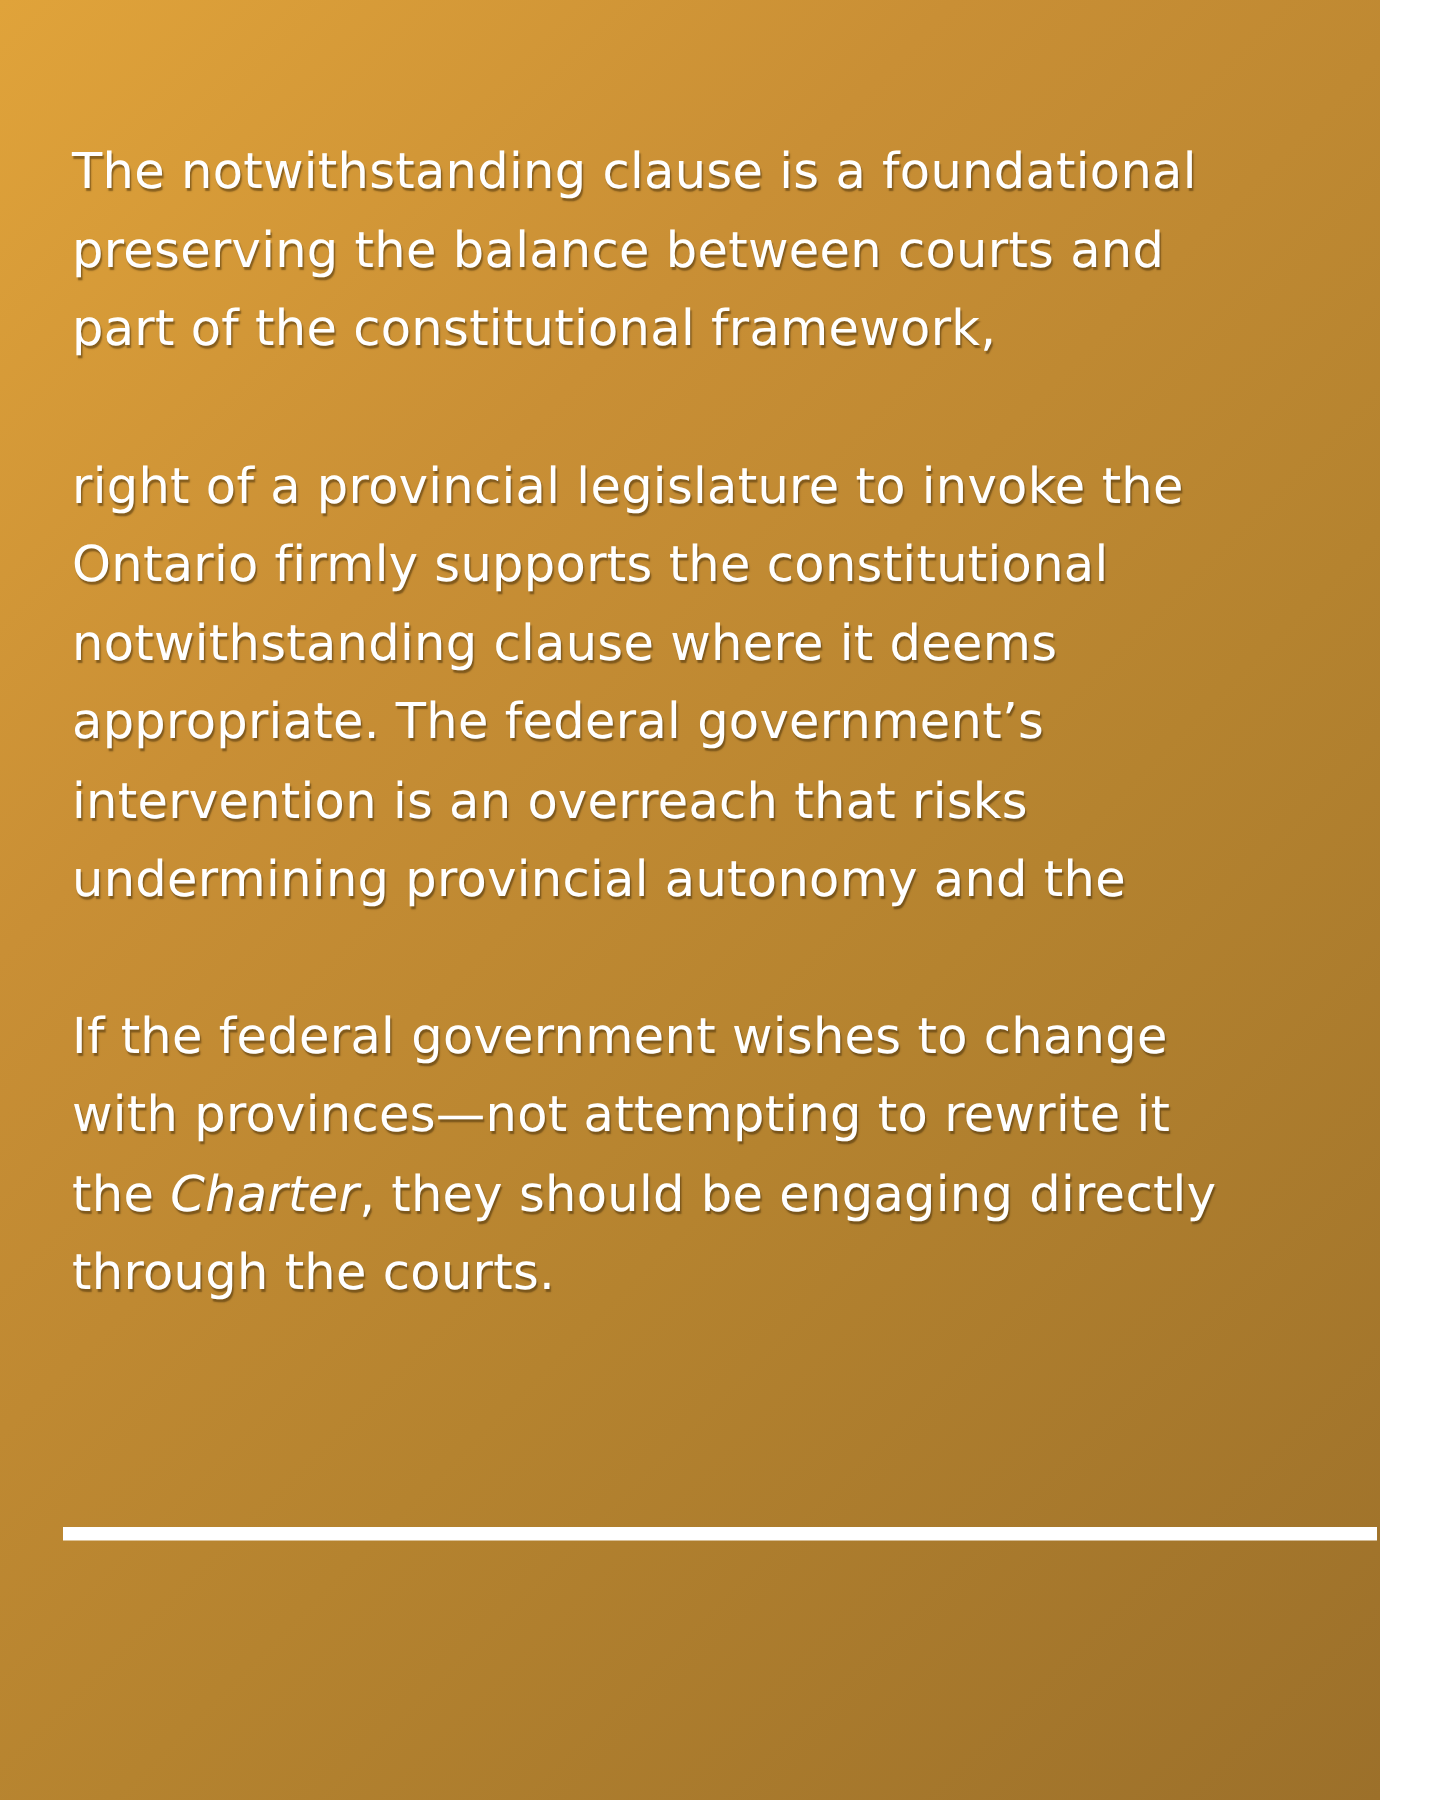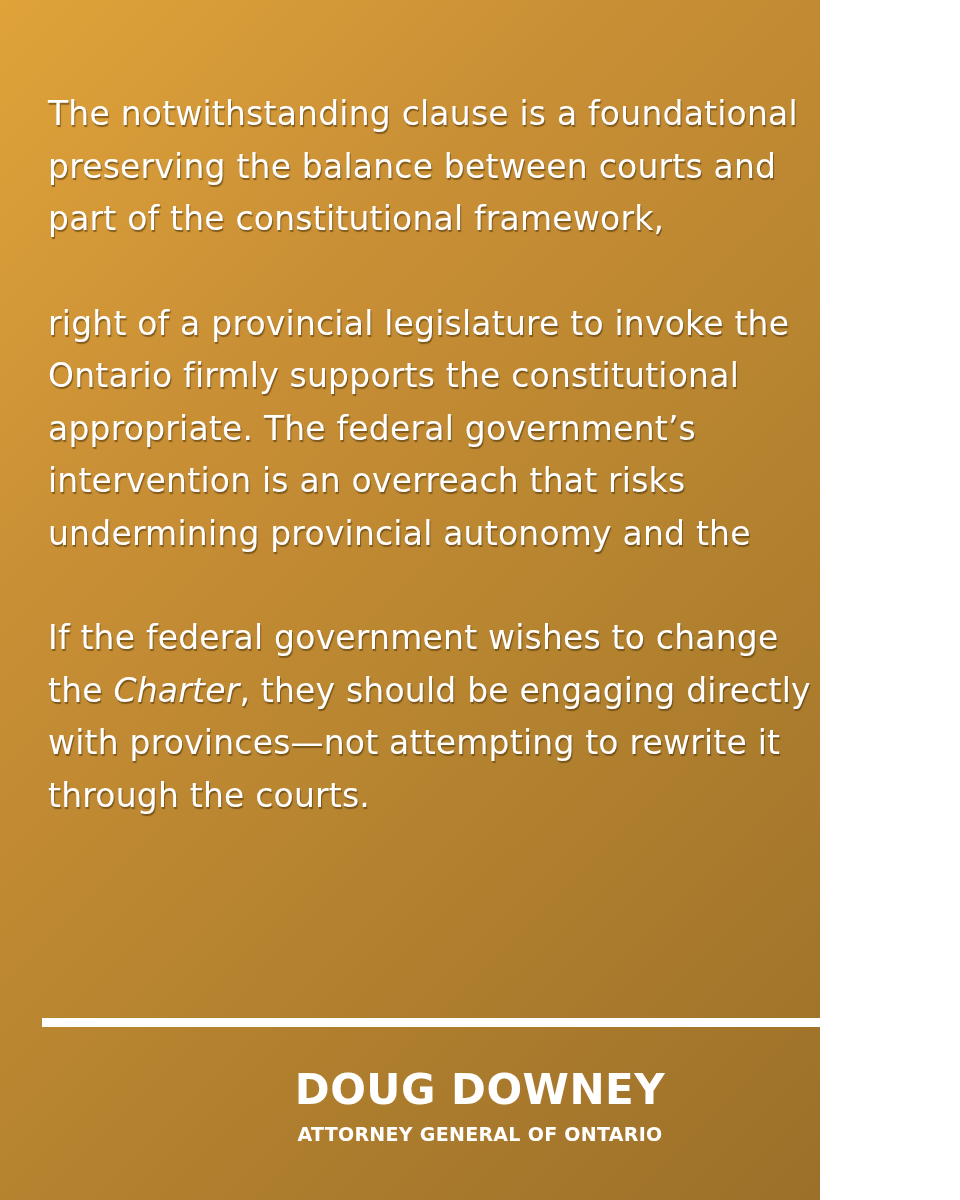--- a/index.html
+++ b/index.html
@@ -6,21 +6,21 @@
       margin: 0;
       padding: 0;
     }
     body {
       width: 960px;
       height: 1200px;
       overflow: hidden;
     }
     .card {
       position: relative;
-      width: 820px;
+      width: 920px;
       height: 1200px;
       background: linear-gradient(135deg, #e0a33a 0%, #c98f35 30%, #b5832f 60%, #9c702a 100%);
       font-family: "DejaVu Sans", sans-serif;
       color: #ffffff;
       overflow: hidden;
       text-decoration: underline;
     }
     .body-text {
       position: absolute;
       left: 48px;
@@ -83,33 +83,30 @@
 
     <p class="para">
       <span class="line"><span>The notwithstanding clause is a foundational</span></span>
       <span class="line"><span>preserving the balance between courts and</span></span>
       <span class="line"><span>part of the constitutional framework,</span></span>
     </p>
 
     <p class="para">
       <span class="line"><span>right of a provincial legislature to invoke the</span></span>
       <span class="line"><span>Ontario firmly supports the constitutional</span></span>
+      <span class="line"><span>notwithstanding clause where it deems</span></span>
       <span class="line"><span>appropriate. The federal government’s</span></span>
       <span class="line"><span>intervention is an overreach that risks</span></span>
       <span class="line"><span>undermining provincial autonomy and the</span></span>
     </p>
 
     <p class="para">
       <span class="line"><span>If the federal government wishes to change</span></span>
+      <span class="line"><span>with provinces—not attempting to rewrite it</span></span>
       <span class="line"><span>the </span><em>Charter</em><span>, they should be engaging directly</span></span>
-      <span class="line"><span>with provinces—not attempting to rewrite it</span></span>
       <span class="line"><span>through the courts.</span></span>
     </p>
 
   </div>
 
   <div class="divider"></div>
 
-  <div class="signature">
-    <span class="sig-name">DOUG DOWNEY</span>
-    <span class="sig-title">ATTORNEY GENERAL OF ONTARIO</span>
-  </div>
 </div>
 
 </body></html>

